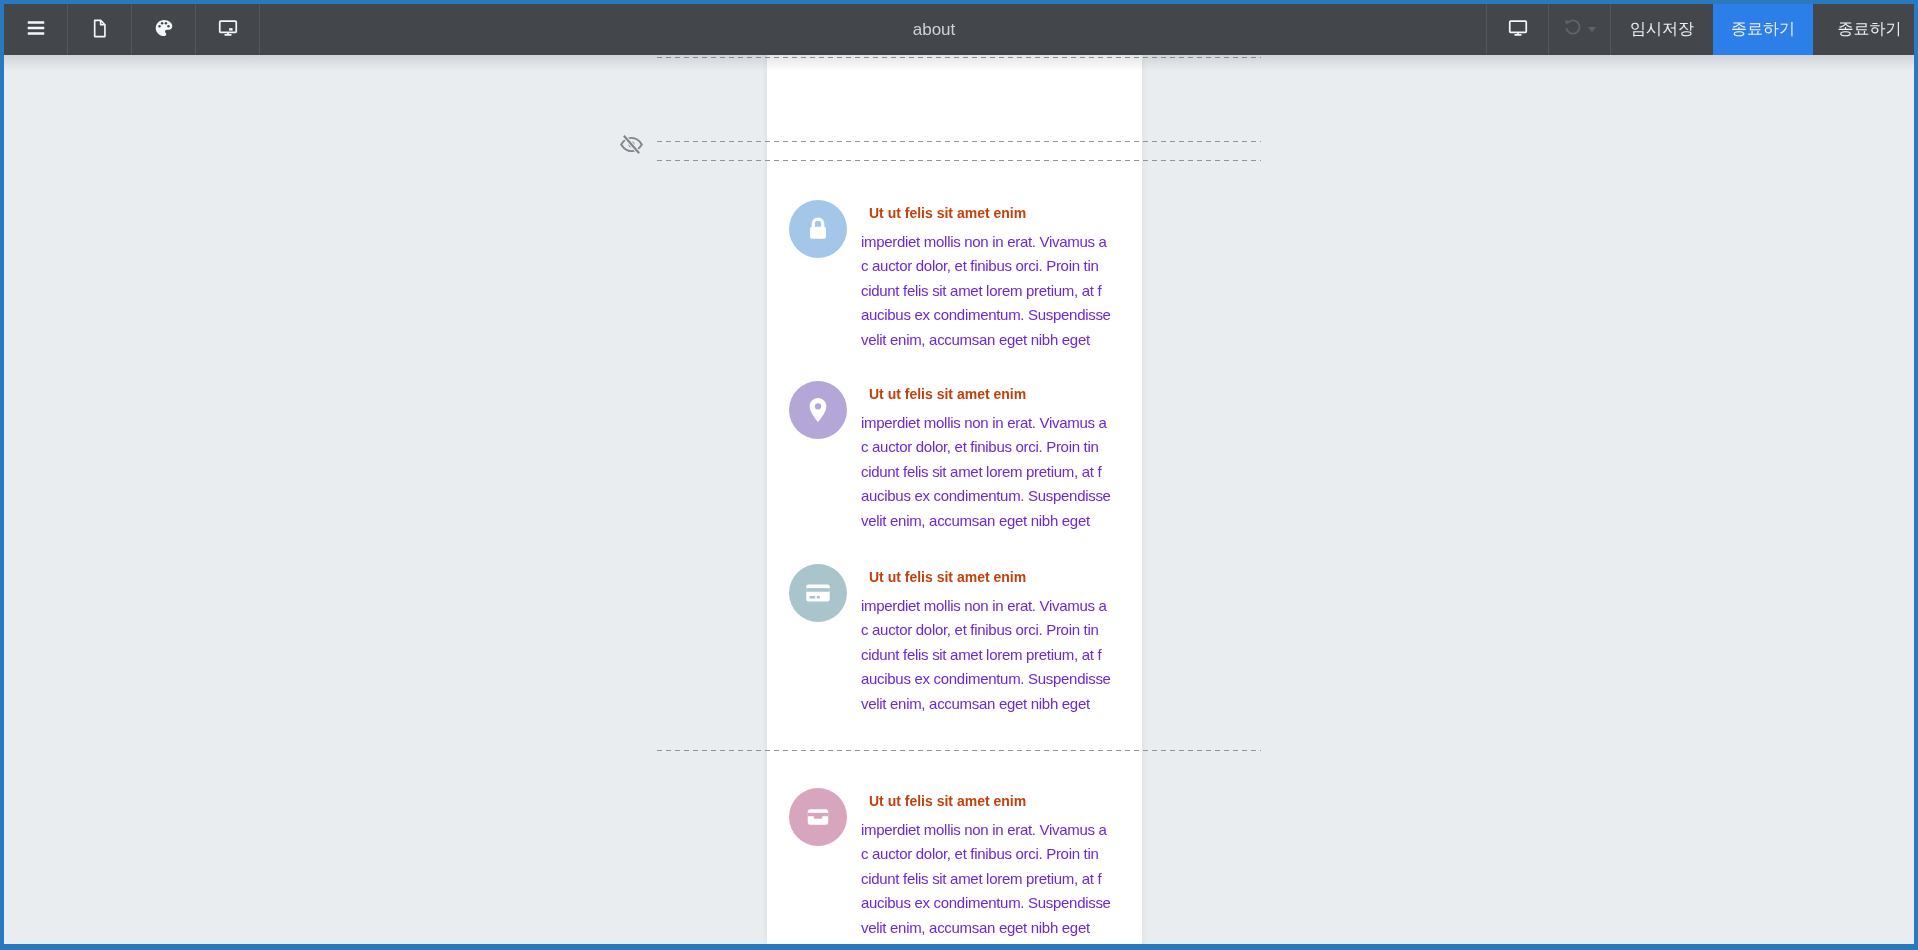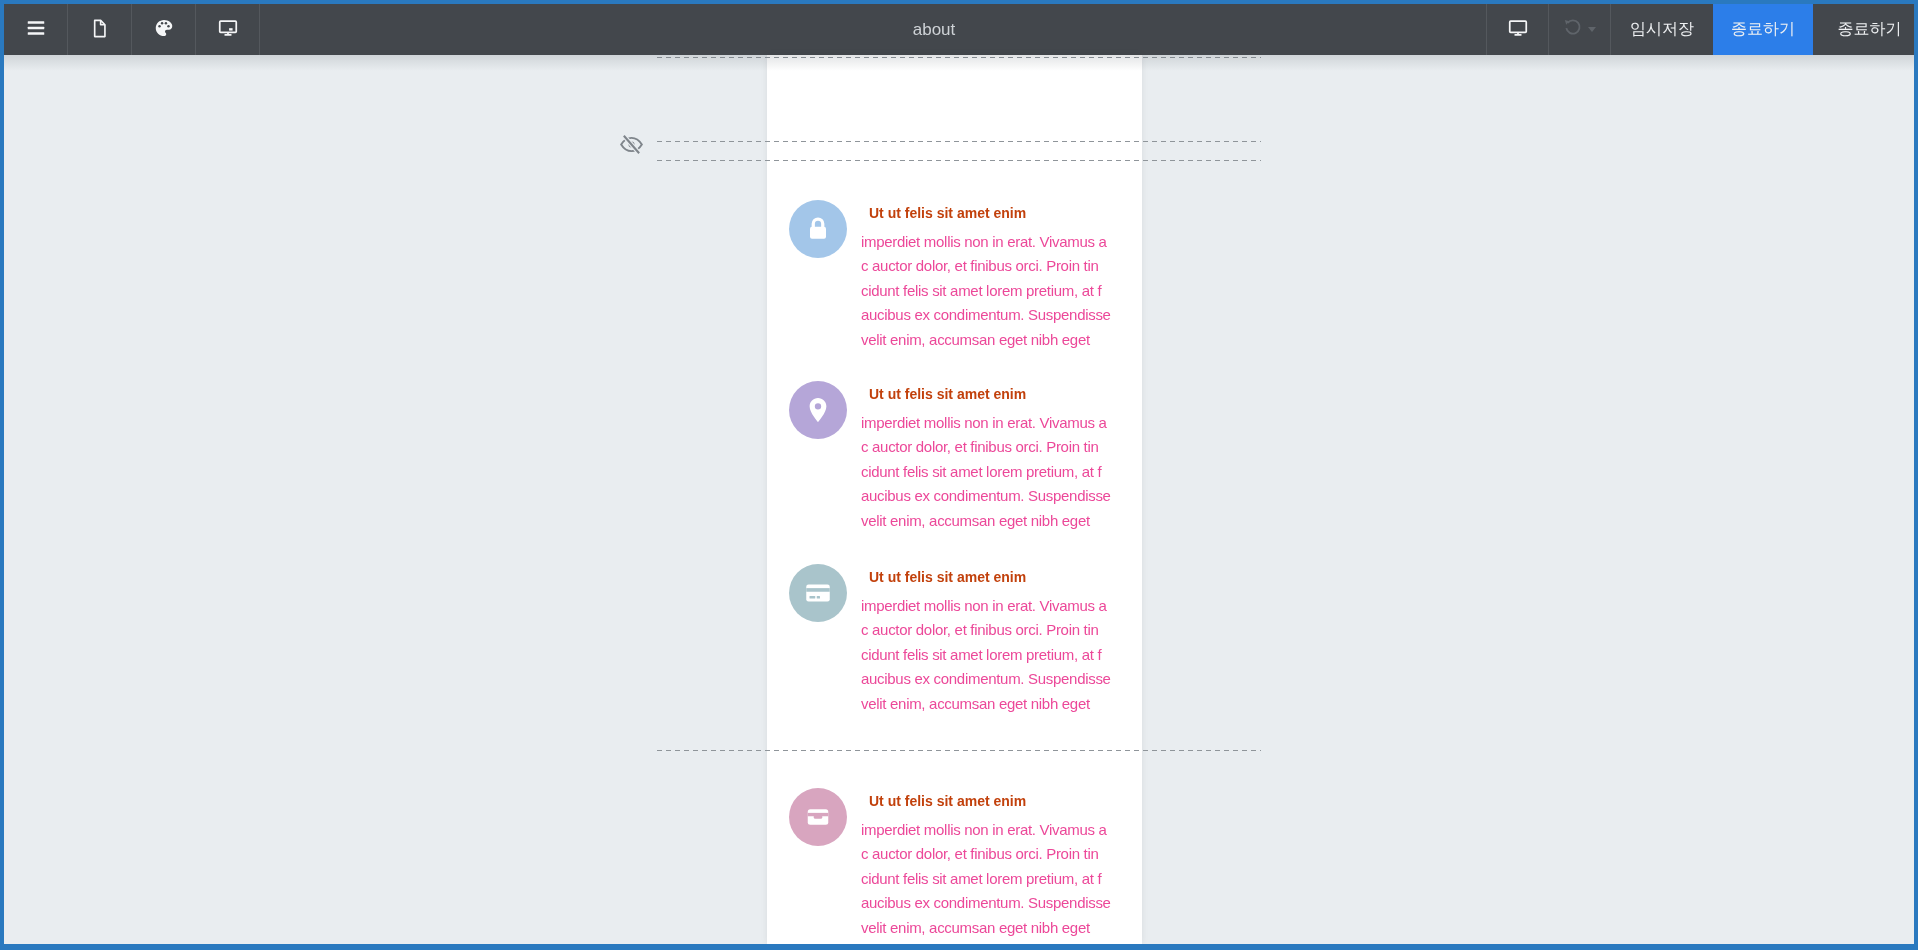--- a/index.html
+++ b/index.html
@@ -48,21 +48,21 @@
 
   .feat{position:absolute;left:22px;width:331px;display:flex;gap:14px;cursor:pointer;}
   .feat-ic{flex:0 0 58px;width:58px;height:58px;border-radius:50%;
     display:flex;align-items:center;justify-content:center;}
   .c0{background:#a3c6e9;color:#a3c6e9;}
   .c1{background:#b5a6d8;color:#b5a6d8;}
   .c2{background:#a9c4cb;color:#a9c4cb;}
   .c3{background:#d8a5bf;color:#d8a5bf;}
   .feat-tx{flex:1;min-width:0;overflow:hidden;}
   .feat-tx h3{margin:2px 8px 6px;font-size:14px;line-height:22px;font-weight:700;color:#c2410c;}
-  .feat-tx p{margin:0;font-size:15px;line-height:24.4px;color:#ec4899;
+  .feat-tx p{margin:0;font-size:15px;line-height:24.4px;color:#6d28d9;
     white-space:pre;letter-spacing:-.3px;}
 </style>
 </head>
 <body>
 
 <div class="window">
 
   <header class="topbar">
     <div class="tb-left">
       <button class="tb-btn">

